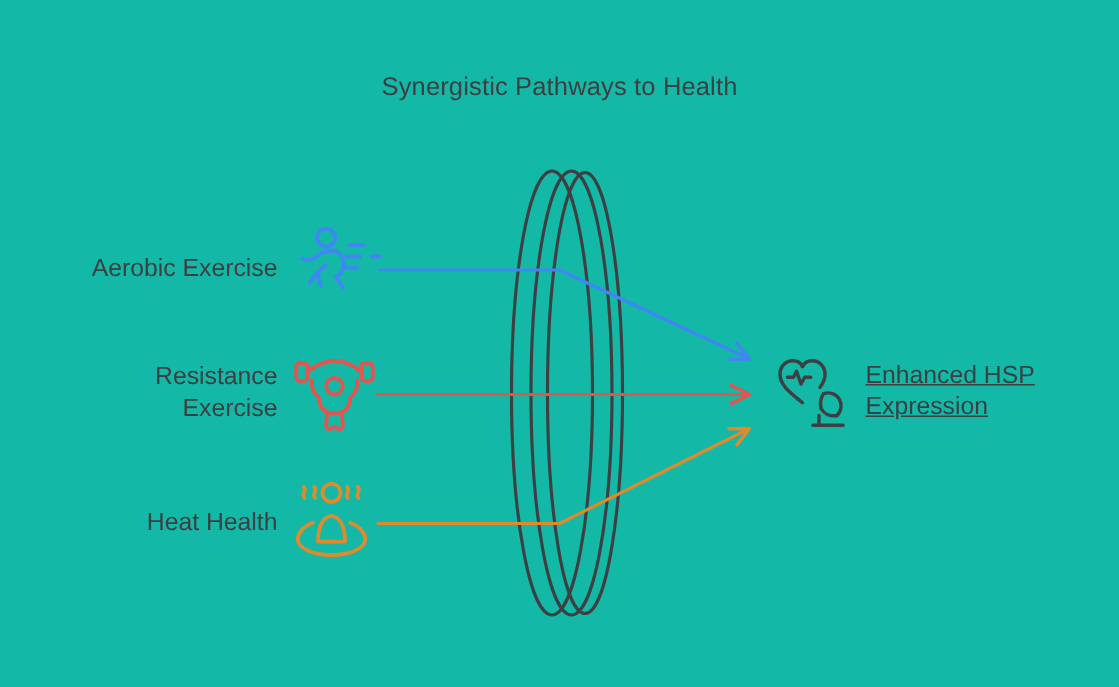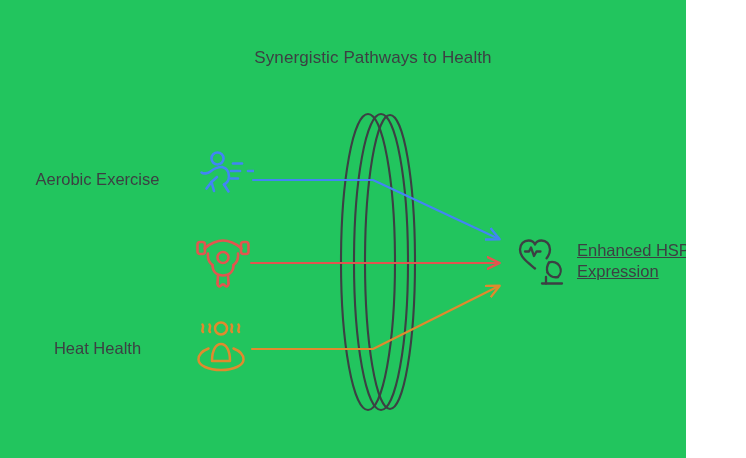--- a/index.html
+++ b/index.html
@@ -5,23 +5,23 @@
   html, body {
     margin: 0;
     padding: 0;
     background: #ffffff;
   }
   body {
     font-family: "Liberation Sans", sans-serif;
   }
   #canvas {
     position: relative;
-    width: 686px;
+    width: 746px;
     height: 458px;
-    background: #22c55e;
+    background: #14b8a6;
     overflow: hidden;
   }
   #diagram-title {
     position: absolute;
     left: 0;
     top: 48px;
     width: 746px;
     text-align: center;
     font-size: 17px;
     color: #3c4043;
@@ -29,21 +29,21 @@
     white-space: nowrap;
   }
   .node-label {
     position: absolute;
     font-size: 16.5px;
     color: #3c4043;
     line-height: 21px;
     white-space: pre-line;
   }
   .label-left {
-    text-align: center;
+    text-align: right;
   }
   .label-right {
     text-align: left;
     text-decoration: underline;
   }
   #label-aerobic {
     left: 10px;
     top: 169px;
     width: 175px;
   }
@@ -120,20 +120,22 @@
       <path d="M 32 38.5 L 36.5 45.5"></path>
       <path d="M 25 31 L 19.5 36 L 22 45"></path>
       <path d="M 19.5 36 L 14.5 42.5"></path>
       <path d="M 41 17.5 L 50 17.5"></path>
       <path d="M 39 25 L 48 25"></path>
       <path d="M 56 25 L 62 25"></path>
       <path d="M 39 32.5 L 46 32.5"></path>
     </svg>
   </div>
 
+  <div class="node-label label-left" id="label-resistance">Resistance
+Exercise</div>
 
   <div class="icon-box" id="icon-resistance">
     <svg viewBox="0 0 58 58" width="58" height="58" fill="none" stroke="#e2564f" stroke-width="2.6" stroke-linecap="round" stroke-linejoin="round">
 
       <path d="M 10.5 14.5 C 16 9 24 6.5 29 6.5 C 34 6.5 42 9 47.5 14.5"></path>
 
       <rect x="3.5" y="8" width="7.5" height="12" rx="2.5"></rect>
 
       <rect x="47" y="8" width="7.5" height="12" rx="2.5"></rect>
 

